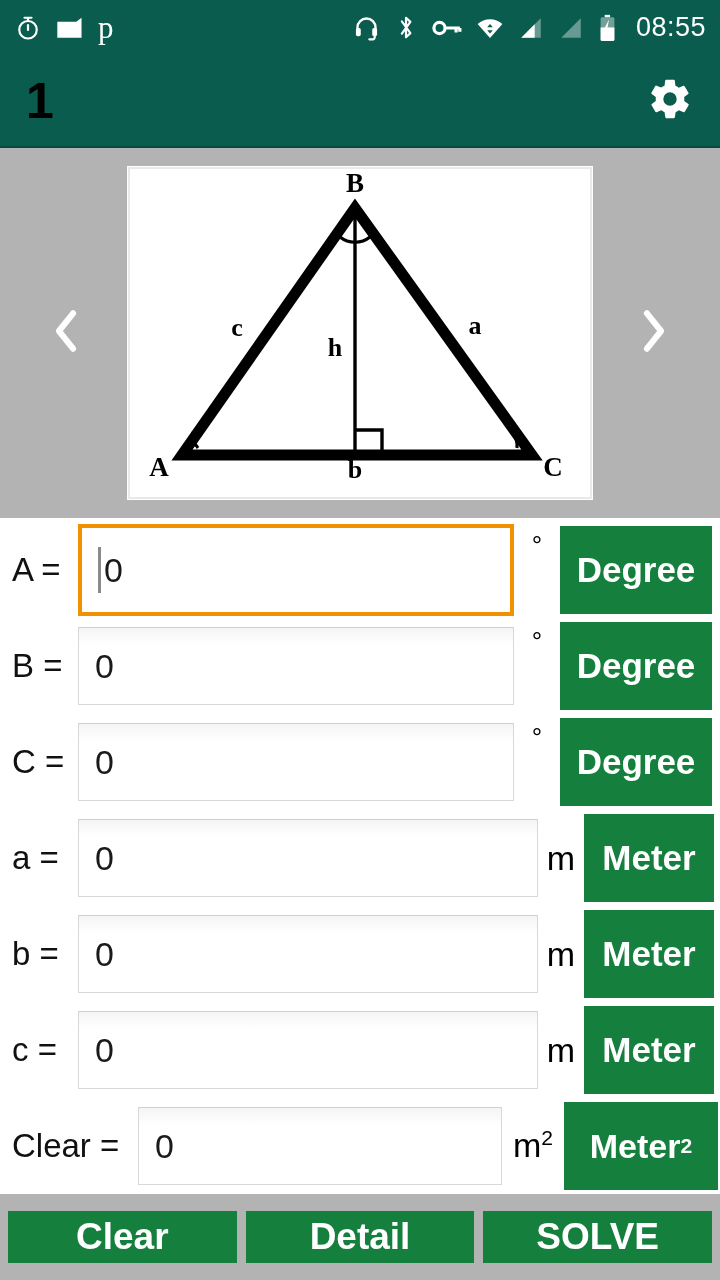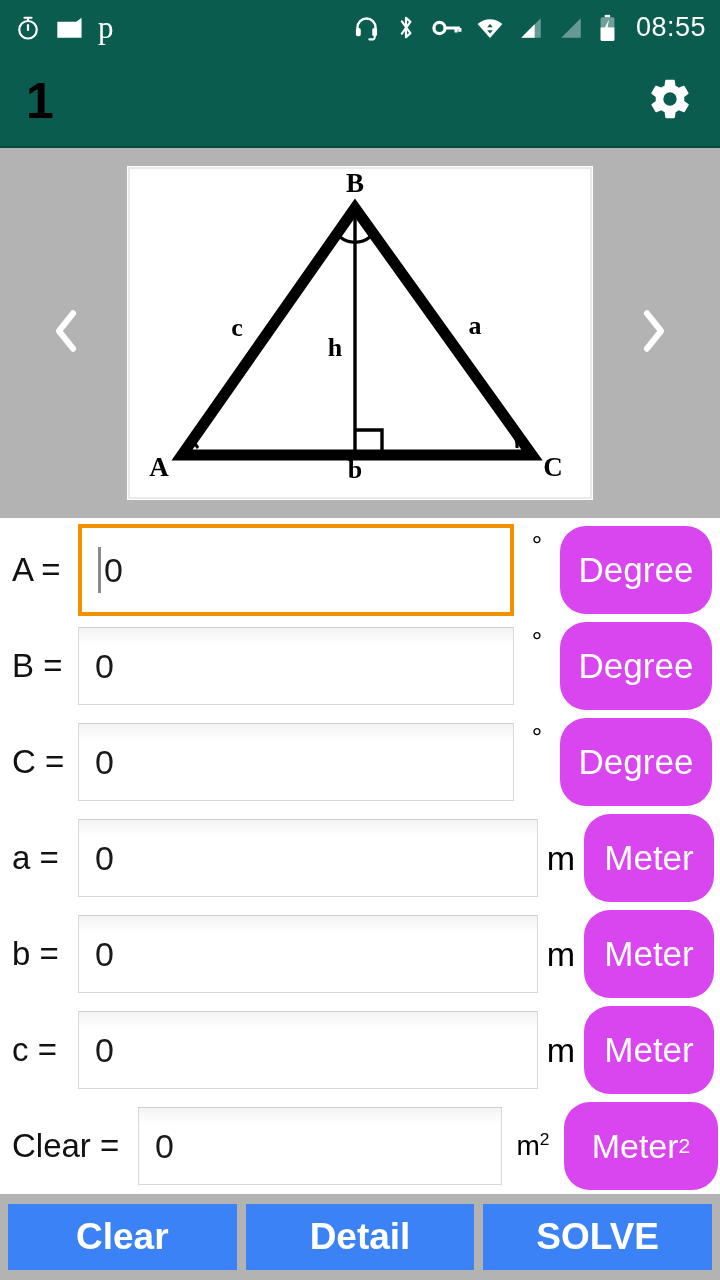--- a/index.html
+++ b/index.html
@@ -194,56 +194,55 @@
     color: #000000;
     position: relative;
   }
   .unit-sym.deg {
     align-self: flex-start;
     margin-top: 8px;
     font-size: 26px;
     line-height: 1;
   }
   .unit-sym.m { font-size: 34px; }
-  .unit-sym.m2 { font-size: 28px; width: 62px; }
+  .unit-sym.m2 { font-size: 34px; width: 62px; }
 
   .unit-btn {
     flex: 0 0 auto;
-    background: #d946ef;
+    background: #15803d;
     color: #ffffff;
     font-size: 35px;
-    font-weight: normal;
+    font-weight: bold;
     display: flex;
     align-items: center;
     justify-content: center;
     cursor: pointer;
     white-space: nowrap;
-    border-radius: 26px;
   }
   .unit-btn.degree { width: 152px; height: 88px; margin-right: 8px; }
   .unit-btn.meter  { width: 130px; height: 88px; margin-right: 6px; }
   .unit-btn.meter2 { width: 154px; height: 88px; margin-right: 2px; font-size: 34px; }
 
   
   .bottom-bar {
     position: absolute;
     bottom: 0; left: 0;
     width: 720px;
     height: 86px;
     background: #b3b3b3;
     display: flex;
     align-items: center;
     justify-content: space-between;
     padding: 8px 8px;
     gap: 9px;
   }
   .action-btn {
     flex: 1 1 0;
-    height: 66px;
-    background: #3b82f6;
+    height: 52px;
+    background: #15803d;
     color: #ffffff;
     font-size: 37px;
     font-weight: bold;
     display: flex;
     align-items: center;
     justify-content: center;
     cursor: pointer;
     border: none;
     font-family: "Liberation Sans", sans-serif;
   }

